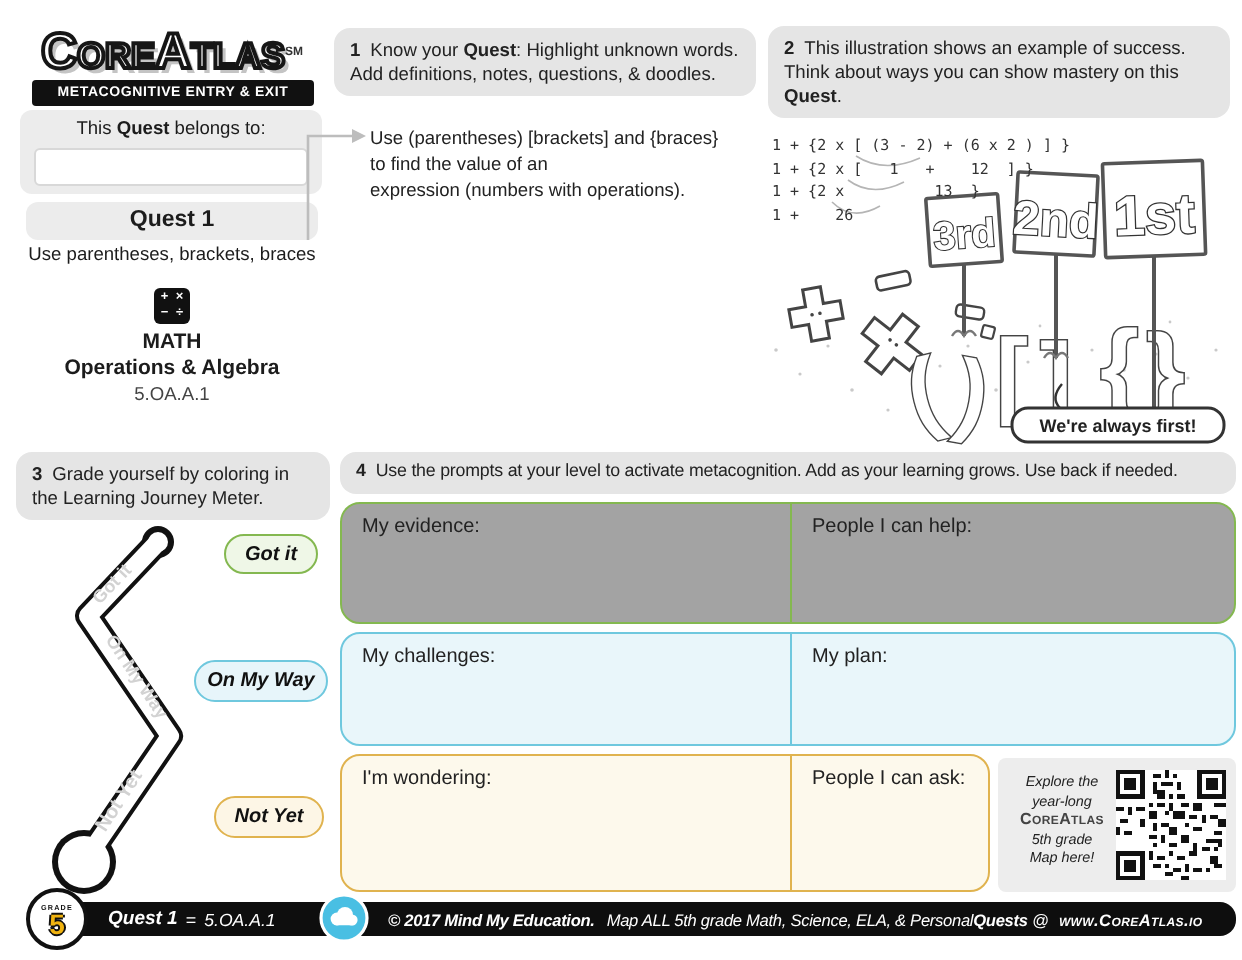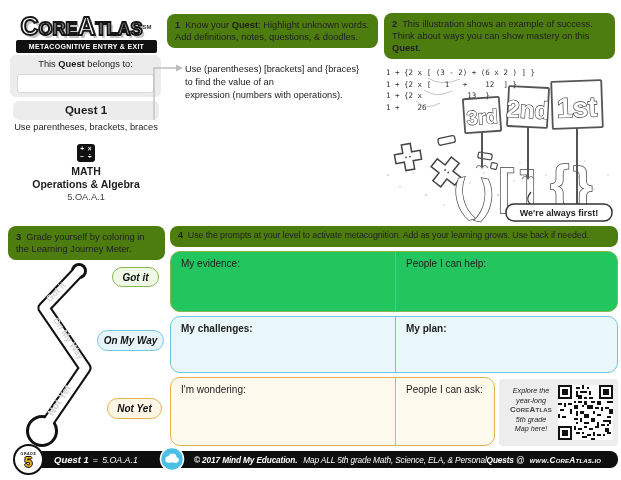--- a/index.html
+++ b/index.html
@@ -19,35 +19,35 @@
   .name-input { position:absolute; left:7px; top:19px; width:137px; height:19px; border:1px solid #d8d8d8;
                 border-radius:3px; background:#fff; font-size:10px; padding:0 4px; font-family:"Liberation Sans",sans-serif; }
 
   .quest-title { font-weight:bold; font-size:11.5px; text-align:center; line-height:19px; }
   .center-txt { text-align:center; }
 
   .math-icon { background:#111; border-radius:3px; display:grid; grid-template-columns:1fr 1fr; grid-template-rows:1fr 1fr;
                gap:1px; padding:2px; }
   .math-icon span { color:#fff; font-size:6.5px; font-weight:bold; line-height:6px; text-align:center; }
 
-  .step-box { background:#4d7c0f; border-radius:8px; padding:5px 8px; font-size:9.3px; line-height:1.3; color:#222; }
+  .step-box { background:#e5e5e5; border-radius:8px; padding:5px 8px; font-size:9.3px; line-height:1.3; color:#222; }
   .step-num { font-weight:bold; margin-right:5px; }
   .callout-line { font-size:9.3px; line-height:13px; color:#222; }
 
   .work { font-family:"DejaVu Sans Mono", monospace; font-size:7.5px; line-height:11.6px; white-space:pre; color:#333; }
 
   .pill { position:absolute; border-radius:11px; font-weight:bold; font-style:italic; font-size:10px;
           display:flex; align-items:center; justify-content:center; background:#fff; color:#111; }
   .pill-got { border:1.5px solid #84b850; background:#eff7e7; }
   .pill-way { border:1.5px solid #6fc8de; background:#e7f5fa; }
   .pill-not { border:1.5px solid #e0b34f; background:#fdf6e6; }
 
   .prompt-box { position:absolute; border-radius:10px; display:flex; }
-  .pb-green { border:1.6px solid #84b850; background:#22c55e; }
-  .pb-blue  { border:1.6px solid #6fc8de; background:#e9f6fa;font-weight:bold; }
+  .pb-green { border:1.6px solid #84b850; background:#a3a3a3; }
+  .pb-blue  { border:1.6px solid #6fc8de; background:#e9f6fa; }
   .pb-orange{ border:1.6px solid #e0b34f; background:#fdf9ec; }
   .cell { padding:6px 10px; font-size:10px; color:#222; }
   .cell-left { width:224px; flex:none; }
   .cell-right { flex:1; }
   .pb-green .cell-right { border-left:1.2px solid #84b850; }
   .pb-blue  .cell-right { border-left:1.2px solid #6fc8de; }
   .pb-orange .cell-right { border-left:1.2px solid #e0b34f; }
 
   .promo-box { background:#ededed; border-radius:4px; }
   .promo-text { position:absolute; left:6px; top:7px; width:52px; font-size:7.2px; font-style:italic; line-height:9.5px; text-align:center; color:#222; }

